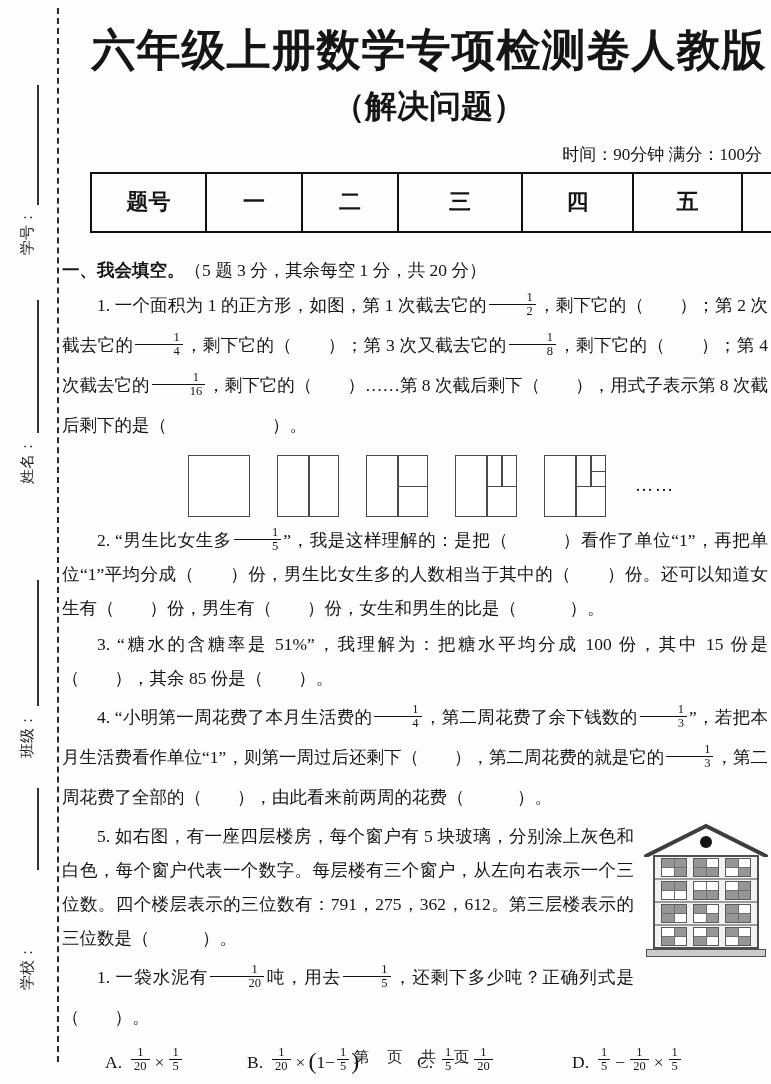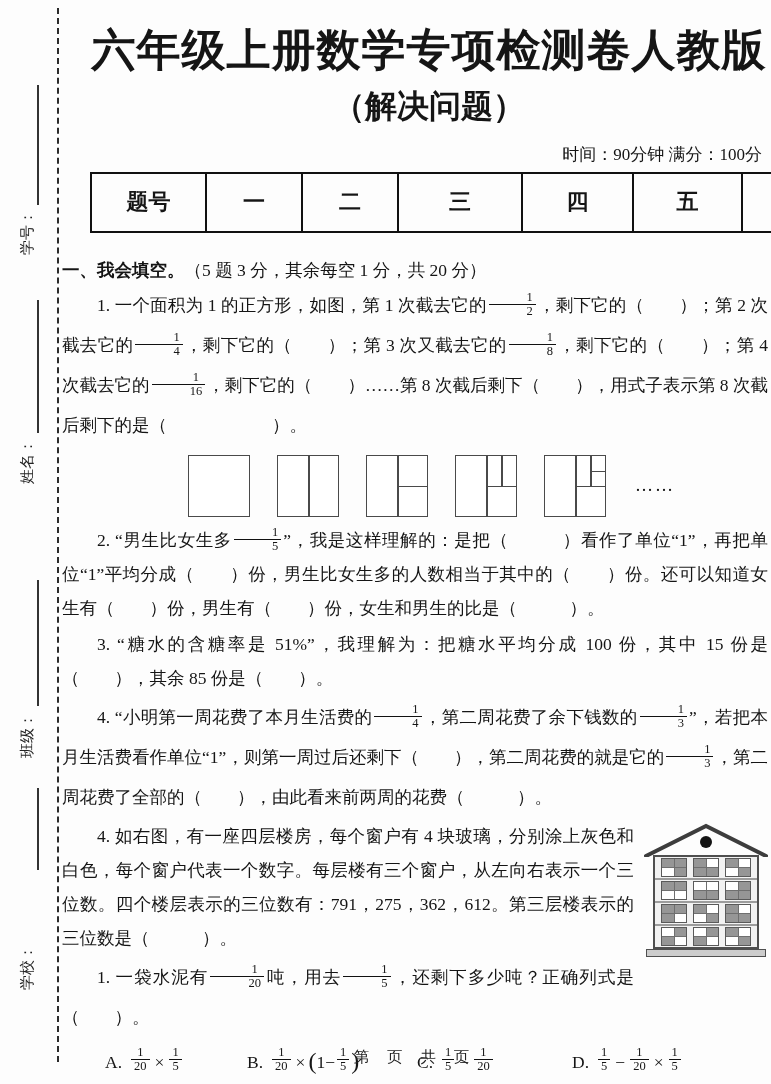--- a/index.html
+++ b/index.html
@@ -241,21 +241,21 @@
             <div class="win">
               <i class="g"></i>
               <i></i>
               <i></i>
               <i class="g"></i>
             </div>
           </div>
         </div>
       <div class="b-base"></div>
     </div>
-    <p class="q">4. 如右图，有一座四层楼房，每个窗户有 4 块玻璃，分别涂上灰色和白色，每个窗户代表一个数字。每层楼有三个窗户，从左向右表示一个三位数。四个楼层表示的三位数有：791，275，362，612。第三层楼表示的三位数是（　　　）。</p>
+    <p class="q">5. 如右图，有一座四层楼房，每个窗户有 5 块玻璃，分别涂上灰色和白色，每个窗户代表一个数字。每层楼有三个窗户，从左向右表示一个三位数。四个楼层表示的三位数有：791，275，362，612。第三层楼表示的三位数是（　　　）。</p>
   </div>
 
 
   <p class="q tall"><span>1. 一袋水泥有</span><span class="frac">
         <span class="num">1</span>
         <span class="den">20</span>
       </span><span>吨，用去</span><span class="frac">
         <span class="num">1</span>
         <span class="den">5</span>
       </span><span>，还剩下多少吨？正确列式是（　　）。</span></p>

